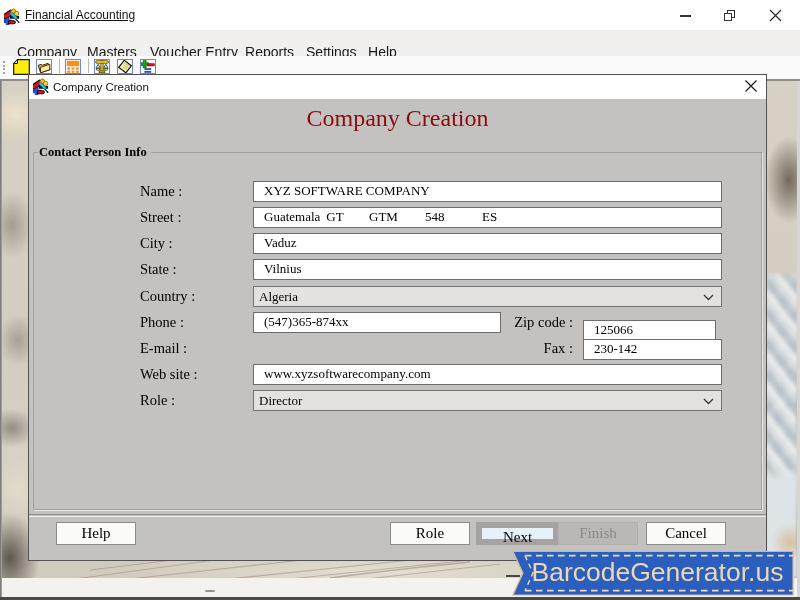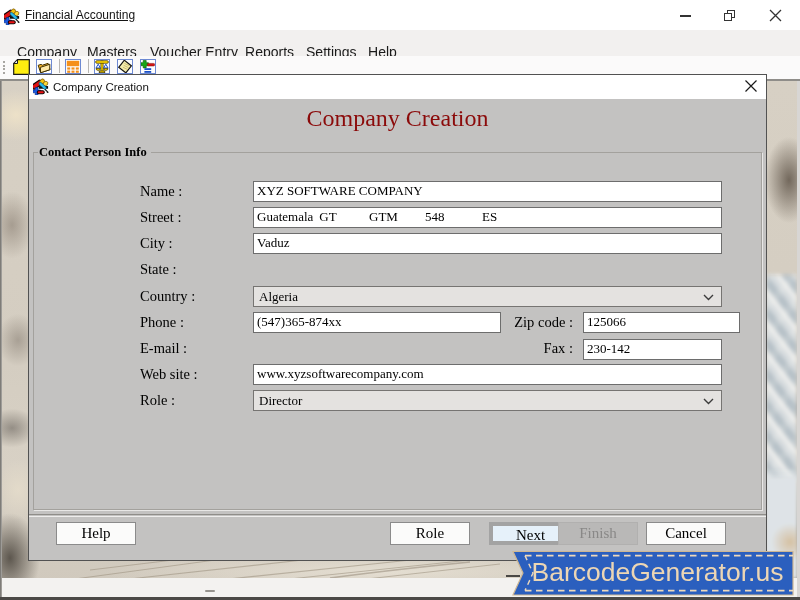--- a/index.html
+++ b/index.html
@@ -48,21 +48,21 @@
   #gboxlabel { left:38px; top:145px; font-family:"Liberation Serif", serif; font-weight:bold;
      font-size:12.5px; color:#000; background:#c3c2c1; padding:0 4px 0 1px; }
   #sep2 { left:29px; top:514px; width:737px; height:3px;
      border-top:1px solid #8f8d89; border-bottom:1px solid #eeedec; }
   .lbl { position:absolute; left:140px; height:21px; line-height:21px;
      font-family:"Liberation Serif", serif; font-size:14.5px; color:#000; }
   .rlbl { position:absolute; width:85px; text-align:right; height:21px; line-height:21px;
      font-family:"Liberation Serif", serif; font-size:14.5px; color:#000; }
   .inp { position:absolute; left:253px; width:469px; height:21px; background:#fff;
      border:1px solid #6d6d6d; font-family:"Liberation Serif", serif; font-size:13px;
-     line-height:18px; padding-left:3px; color:#000; white-space:pre; }
+     line-height:18px; padding-left:10px; color:#000; white-space:pre; }
   .cbo { position:absolute; left:253px; width:469px; height:21px; background:#e4e2e0;
      border:1px solid #767472; font-family:"Liberation Serif", serif; font-size:13px;
      line-height:19px; padding-left:5px; color:#000; }
   .chev { position:absolute; right:7px; top:7px; }
   .btn { position:absolute; top:522px; width:80px; height:23px; background:#fbfbfa;
      border:1px solid #8b8b8b; font-family:"Liberation Serif", serif; font-size:15px;
      text-align:center; line-height:21px; color:#000; }
 </style>
 </head>
 <body>
@@ -199,45 +199,46 @@
   <div class="abs" id="gboxlabel">Contact Person Info</div>
   <div class="abs" id="sep2"></div>
 
   <div class="lbl" style="top:181px">Name :</div>
   <div class="inp" style="top:181px">XYZ SOFTWARE COMPANY</div>
   <div class="lbl" style="top:207px">Street :</div>
   <div class="inp" style="top:207px">Guatemala<span style="margin-left:6px">GT</span><span class="abs" style="left:115px">GTM</span><span class="abs" style="left:171px">548</span><span class="abs" style="left:228px">ES</span></div>
   <div class="lbl" style="top:233px">City :</div>
   <div class="inp" style="top:233px">Vaduz</div>
   <div class="lbl" style="top:259px">State :</div>
+  <div class="inp" style="top:259px">Vilnius</div>
   <div class="lbl" style="top:286px">Country :</div>
   <div class="cbo" style="top:286px">Algeria
     <svg class="chev" width="11" height="7" viewBox="0 0 11 7">
         <path d="M1 1 L5.5 5.5 L10 1" fill="none" stroke="#3c3c3c" stroke-width="1.4"></path>
       </svg>
   </div>
   <div class="lbl" style="top:312px">Phone :</div>
   <div class="inp" style="top:312px;width:248px">(547)365-874xx</div>
   <div class="rlbl" style="left:488px;top:312px">Zip code :</div>
-  <div class="inp" style="left:583px;top:312px;width:157px">125066</div>
+  <div class="inp" style="left:583px;top:320px;width:133px">125066</div>
   <div class="lbl" style="top:338px">E-mail :</div>
   <div class="rlbl" style="left:488px;top:338px">Fax :</div>
   <div class="inp" style="left:583px;top:339px;width:139px">230-142</div>
   <div class="lbl" style="top:364px">Web site :</div>
   <div class="inp" style="top:364px">www.xyzsoftwarecompany.com</div>
   <div class="lbl" style="top:390px">Role :</div>
   <div class="cbo" style="top:390px">Director
     <svg class="chev" width="11" height="7" viewBox="0 0 11 7">
         <path d="M1 1 L5.5 5.5 L10 1" fill="none" stroke="#3c3c3c" stroke-width="1.4"></path>
       </svg>
   </div>
 
   <div class="btn" style="left:56px">Help</div>
   <div class="btn" style="left:390px">Role</div>
-  <div class="btn" style="left:489px;width:83px;border:4px solid #a3a3a3;background:#e6f1fa;line-height:19px">Next</div>
+  <div class="btn" style="left:476px;width:83px;border:6px solid #a3a3a3;background:#e6f1fa;line-height:19px">Next</div>
   <div class="btn" style="left:558px;background:#b9b8b7;border:1px solid #b1b0af;color:#898887">Finish</div>
   <div class="btn" style="left:646px">Cancel</div>
 
   <div class="abs" style="left:506px;top:575px;width:14px;height:2px;background:#4a4845"></div>
   <svg class="abs" style="left:500px;top:548px" width="300" height="52" viewBox="0 0 300 52">
     <path d="M13 3.5 H293 V47 H13 L23 25 Z" fill="#2b5fbe" stroke="#cdb794" stroke-width="1.2"></path>
     <path d="M25 7.6 H293 M25 42.6 H293" fill="none" stroke="#eed9bc" stroke-width="1.7" stroke-dasharray="6.5 4.5"></path>
     <path d="M25 7.6 L33 25 L25 42.6" fill="none" stroke="#eed9bc" stroke-width="1.4" stroke-dasharray="5 4"></path>
     <text x="31.5" y="33" font-size="26.5" fill="#ecd6b4" font-family="Liberation Sans, sans-serif">BarcodeGenerator.us</text>
   </svg>

